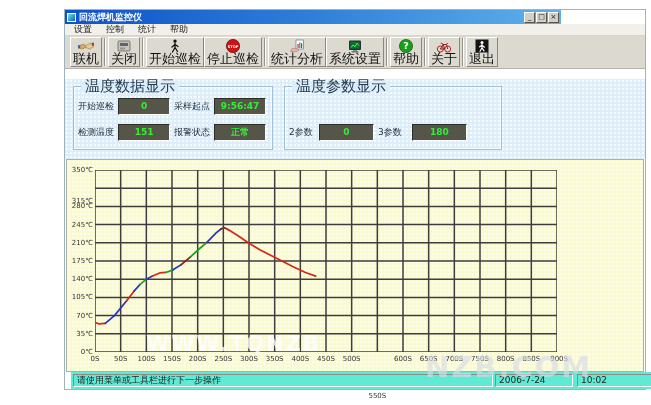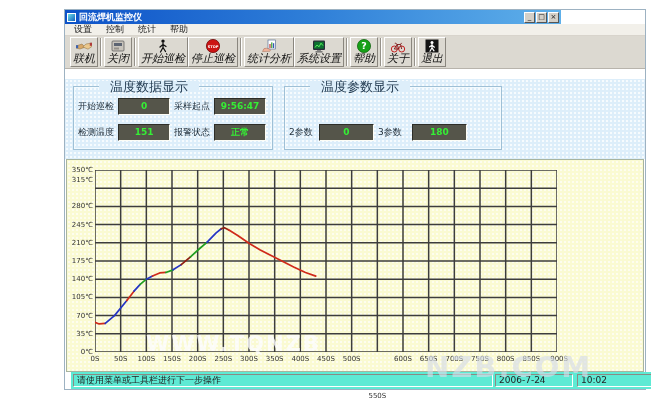--- a/index.html
+++ b/index.html
@@ -30,35 +30,35 @@
 
   
   .toolbar { position:absolute; left:0; top:26px; width:100%; height:33px;
              background:#dcd9d1; border-bottom:1px solid #b8b4ac;
              display:flex; align-items:center; padding-left:5px; }
   .tbtn { height:30px; min-width:24px; padding:0 2px; display:flex; flex-direction:column;
           align-items:center; justify-content:flex-start;
           background:#dcd9d1; border:1px solid; border-color:#fff #8a867e #8a867e #fff; }
   .ticon { width:16px; height:16px; display:block; }
   .ticon svg { width:16px; height:16px; display:block; }
-  .tlabel { font-size:11px; color:#111; white-space:nowrap; line-height:10px;font-style:italic; }
+  .tlabel { font-size:13px; color:#111; white-space:nowrap; line-height:10px; }
   .tsep { width:2px; height:28px; margin:0 2px;
           border-left:1px solid #96928a; border-right:1px solid #fff; }
 
   
   .bluepanel { position:absolute; left:0; top:69px; width:100%; height:80px;
                background-color:#ddeefa;
                background-image:radial-gradient(rgba(255,255,255,.75) 1px, transparent 1px);
                background-size:4px 4px; }
   .groupbox { position:absolute; height:64px; border:1px solid #9fc0d6;
               box-shadow:inset 0 0 0 1px #f2fafe; }
   .gb1 { left:8px; top:7px; width:200px; }
   .gb2 { left:219px; top:7px; width:218px; }
-  .gbtitle { position:absolute; top:-6px; left:25px; background:#ddeefa; padding:0 11px;
-             font-size:13px; color:#223a50; line-height:11px; }
+  .gbtitle { position:absolute; top:-6px; left:7px; background:#ddeefa; padding:0 4px;
+             font-size:15px; color:#223a50; line-height:11px; }
   .frow { position:absolute; left:4px; right:2px; height:18px; display:flex; align-items:center; }
   .frow.r1 { top:10px; } .frow.r2 { top:36px; }
   .flabel { font-size:9px; color:#22303c; white-space:nowrap; }
   .led { height:17px; background:#55554a; border:1px solid; border-color:#2e2e28 #fdfdf6 #fdfdf6 #2e2e28;
          color:#35ee35; font-size:9px; font-weight:bold; text-align:center; line-height:15px;
          overflow:hidden; white-space:nowrap; }
   .gb1 .flabel { width:42px; } .gb1 .led { width:54px; margin-right:4px; }
   .gb2 .lab-a { width:30px; } .gb2 .lab-b { width:34px; } .gb2 .led { width:55px; margin-right:4px; }
 
   
@@ -279,21 +279,21 @@
           <polyline points="70.83999999999999,102.44 78.02666666666667,99.84" fill="none" stroke="#1f9e1f" stroke-width="1.7" stroke-linejoin="round" stroke-linecap="round"></polyline>
           <polyline points="78.02666666666667,99.84 86.24000000000001,94.64" fill="none" stroke="#2434c4" stroke-width="1.7" stroke-linejoin="round" stroke-linecap="round"></polyline>
           <polyline points="86.24000000000001,94.64 95.48,86.83999999999999" fill="none" stroke="#8e1c10" stroke-width="1.7" stroke-linejoin="round" stroke-linecap="round"></polyline>
           <polyline points="95.48,86.83999999999999 105.23333333333333,78 111.90666666666667,72.28" fill="none" stroke="#1f9e1f" stroke-width="1.7" stroke-linejoin="round" stroke-linecap="round"></polyline>
           <polyline points="111.90666666666667,72.28 121.14666666666668,62.92 126.27999999999999,58.75999999999999" fill="none" stroke="#2434c4" stroke-width="1.7" stroke-linejoin="round" stroke-linecap="round"></polyline>
           <polyline points="126.27999999999999,58.75999999999999 129.36,57.72 133.46666666666664,59.80000000000001" fill="none" stroke="#8e1c10" stroke-width="1.7" stroke-linejoin="round" stroke-linecap="round"></polyline>
           <polyline points="133.46666666666664,59.80000000000001 142.70666666666665,65.52 154,73.32 165.29333333333332,80.07999999999998 176.58666666666667,85.8 187.88,91.52 199.17333333333335,97.24000000000001 210.46666666666667,102.44 220.73333333333335,106.08" fill="none" stroke="#cf2a1a" stroke-width="1.7" stroke-linejoin="round" stroke-linecap="round"></polyline>
         </svg>
       <div id="yticks">
           <div class="ytick" style="top: 6px;">350℃</div>
-          <div class="ytick" style="top: 16px;">315℃</div>
+          <div class="ytick" style="top: 37px;">315℃</div>
           <div class="ytick" style="top: 42.4px;">280℃</div>
           <div class="ytick" style="top: 60.6px;">245℃</div>
           <div class="ytick" style="top: 78.8px;">210℃</div>
           <div class="ytick" style="top: 97px;">175℃</div>
           <div class="ytick" style="top: 115.2px;">140℃</div>
           <div class="ytick" style="top: 133.4px;">105℃</div>
           <div class="ytick" style="top: 151.6px;">70℃</div>
           <div class="ytick" style="top: 169.8px;">35℃</div>
           <div class="ytick" style="top: 188px;">0℃</div>
         </div>

